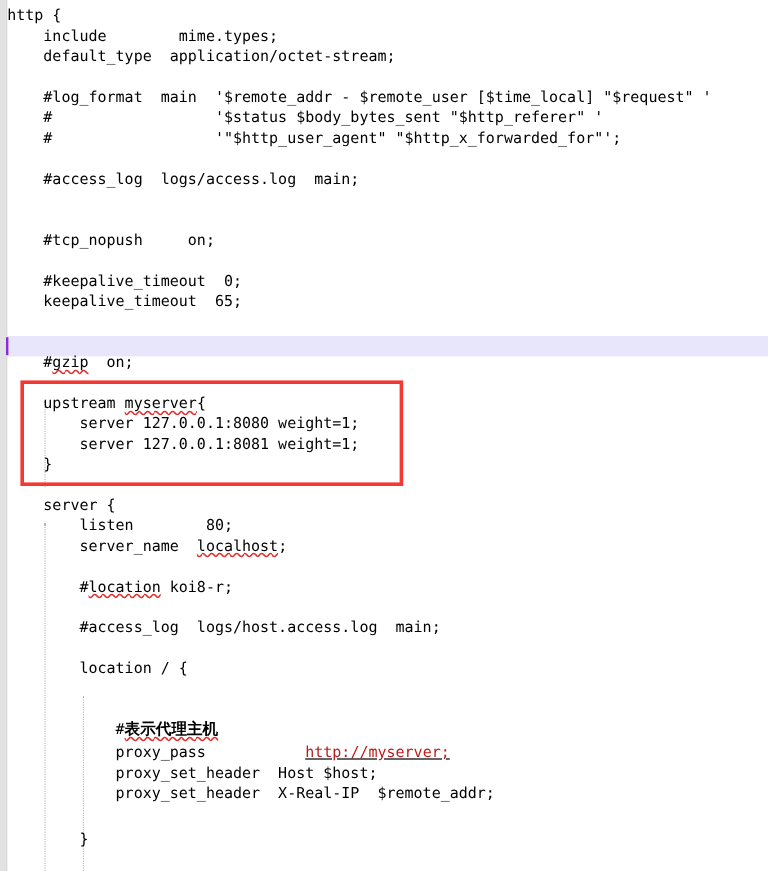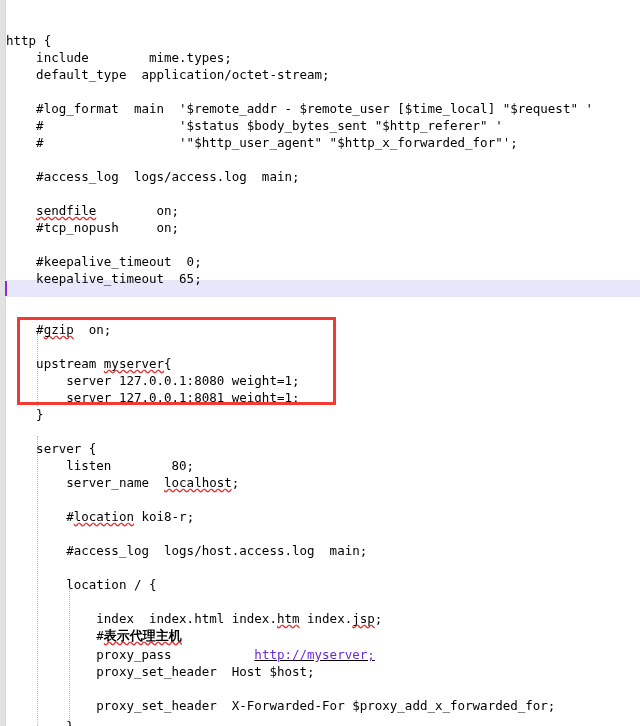--- a/index.html
+++ b/index.html
@@ -27,21 +27,20 @@
     height: 726px;
     background: #e2e2e2;
     border-right: 1px solid #d8d8d8;
   }
   
   .code-surface {
     position: absolute;
     left: 6px; top: 0;
     width: 634px;
     height: 586px;
-    margin-top: 28px;
   }
   .line {
     position: absolute;
     left: 0;
     height: 17px;
     line-height: 17px;
     white-space: pre;
     color: #000000;
   }
   
@@ -74,21 +73,21 @@
   
   .sq {
     text-decoration: underline wavy #e03030;
     text-decoration-skip-ink: none;
     text-underline-offset: 1px;
   }
   
   .lnk {
     text-decoration: underline;
     text-decoration-color: #000;
-    color: #6d28d9;
+    color: #b91c1c;
   }
   .cjk {
     font-family: "DejaVu Sans", "Liberation Sans", sans-serif;
     font-size: 13px;
     font-weight: bold;
   }
 </style>
 </head>
 <body>
 
@@ -108,21 +107,20 @@
     <div class="line" style="top:4px">http {</div>
     <div class="line" style="top:21px">    include        mime.types;</div>
     <div class="line" style="top:38px">    default_type  application/octet-stream;</div>
 
     <div class="line" style="top:72px">    #log_format  main  '$remote_addr - $remote_user [$time_local] "$request" '</div>
     <div class="line" style="top:89px">    #                  '$status $body_bytes_sent "$http_referer" '</div>
     <div class="line" style="top:106px">    #                  '"$http_user_agent" "$http_x_forwarded_for"';</div>
 
     <div class="line" style="top:140px">    #access_log  logs/access.log  main;</div>
 
-    <div class="line" style="top:174px"><span>    </span><span class="sq">sendfile</span><span>        on;</span></div>
     <div class="line" style="top:191px">    #tcp_nopush     on;</div>
 
     <div class="line" style="top:225px">    #keepalive_timeout  0;</div>
     <div class="line" style="top:242px">    keepalive_timeout  65;</div>
 
     <div class="line" style="top:293px"><span>    #</span><span class="sq">gzip</span><span>  on;</span></div>
 
     <div class="line" style="top:327px"><span>    upstream </span><span class="sq">myserver</span><span>{</span></div>
     <div class="line" style="top:344px">        server 127.0.0.1:8080 weight=1;</div>
     <div class="line" style="top:361px">        server 127.0.0.1:8081 weight=1;</div>
@@ -130,24 +128,23 @@
 
     <div class="line" style="top:412px">    server {</div>
     <div class="line" style="top:429px">        listen        80;</div>
     <div class="line" style="top:446px"><span>        server_name  </span><span class="sq">localhost</span><span>;</span></div>
 
     <div class="line" style="top:480px"><span>        #</span><span class="sq">location</span><span> koi8-r;</span></div>
 
     <div class="line" style="top:514px">        #access_log  logs/host.access.log  main;</div>
 
     <div class="line" style="top:548px">        location / {</div>
-    <div class="line" style="top:582px"><span>            index  index.html index.</span><span class="sq">htm</span><span> index.</span><span class="sq">jsp</span><span>;</span></div>
     <div class="line" style="top:599px"><span>            #</span><span class="sq cjk">表示代理主机</span></div>
     <div class="line" style="top:618px"><span>            proxy_pass           </span><span class="lnk">http://myserver;</span></div>
     <div class="line" style="top:635px">            proxy_set_header  Host $host;</div>
-    <div class="line" style="top:669px">            proxy_set_header  X-Forwarded-For $proxy_add_x_forwarded_for;</div>
+    <div class="line" style="top:652px">            proxy_set_header  X-Real-IP  $remote_addr;</div>
     <div class="line" style="top:690px">        }</div>
 
   </div>
 
   <div class="annot-box" style="left:17px; top:317px; width:319px; height:88px"></div>
 
 </div>
 
 </body></html>

